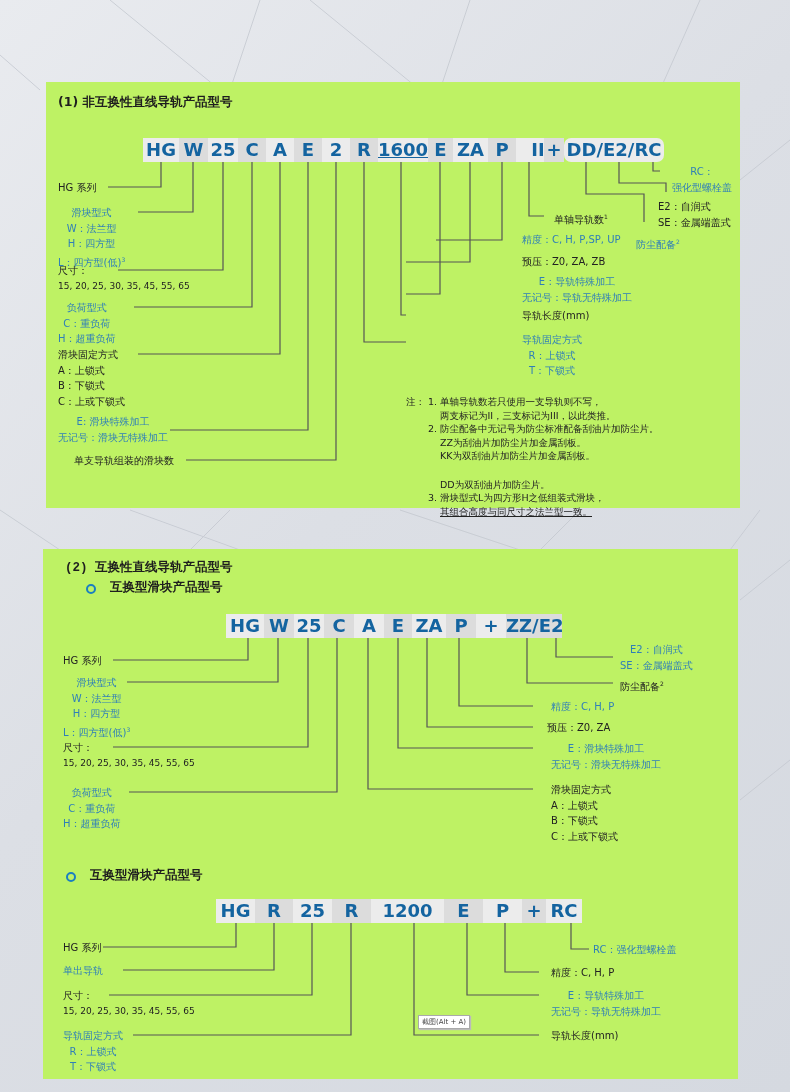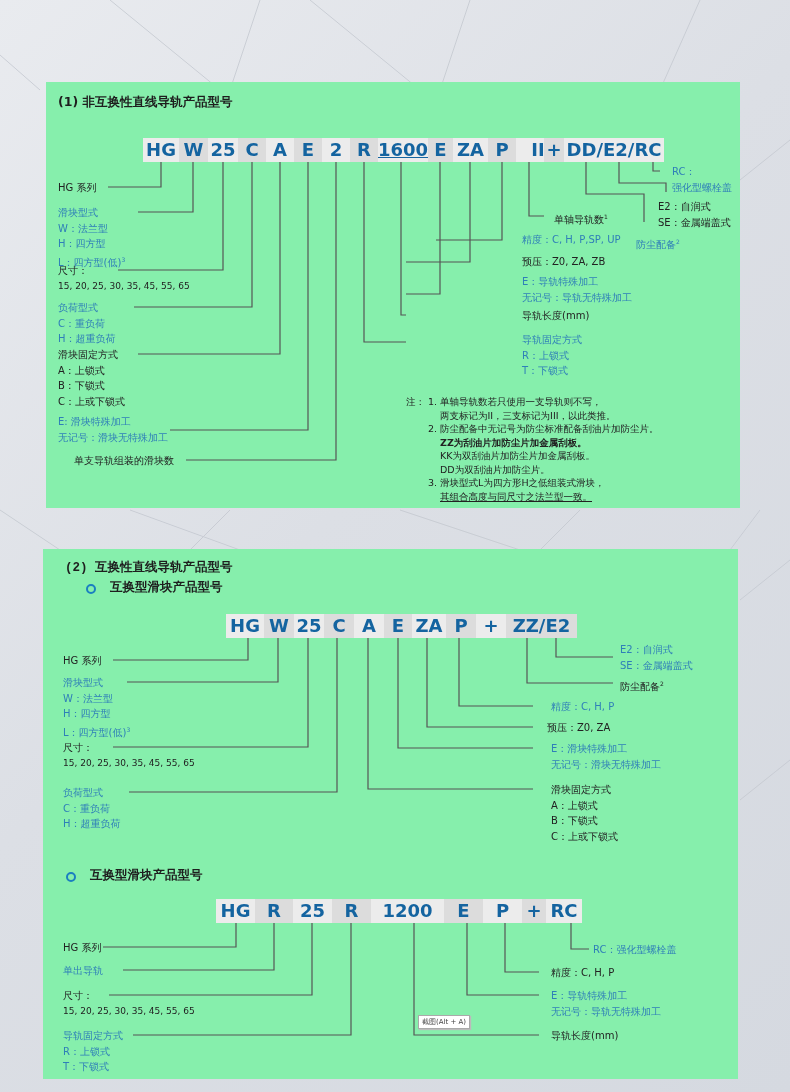--- a/index.html
+++ b/index.html
@@ -1,28 +1,28 @@
 <!DOCTYPE html>
 <html><head>
 <meta charset="utf-8">
 <style>
   html, body { margin:0; padding:0; }
   body { width:790px; height:1092px; position:relative; overflow:hidden;
          background: linear-gradient(135deg,#e9ebef 0%,#dcdfe5 45%,#d5d9e0 100%);
          font-family:"DejaVu Sans","Liberation Sans",sans-serif; }
   .bgdeco { position:absolute; left:0; top:0; width:790px; height:1092px; }
-  .card { position:absolute; background:#86efac; }
+  .card { position:absolute; background:#bef264; }
   #card1 { left:46px; top:82px; width:694px; height:426px; }
   #card2 { left:43px; top:549px; width:695px; height:530px; }
   .abs { position:absolute; white-space:nowrap; }
   .title { font-size:12.5px; font-weight:bold; color:#1e1e1e; }
   .sub { font-size:12.5px; font-weight:bold; color:#1e1e1e; }
   .bullet { position:absolute; width:6px; height:6px; border:2px solid #1a7fc0; border-radius:50%; }
   .lbl { font-size:10px; line-height:15.5px; color:#222; }
-  .blue { color:#2f7fb8; }
+  .blue { color:#2f7fb8;text-align:center; }
   .dark { color:#222; }
   .seg { position:absolute; height:24px; line-height:24px; text-align:center;
          font-size:18px; font-weight:bold; color:#1464a0; font-family:"DejaVu Sans",sans-serif; }
   .segL { background:#ececec; }
   .segD { background:#dcdcdc; }
   svg.lines { position:absolute; left:0; top:0; }
   svg.lines path { fill:none; stroke:#555; stroke-width:1.2; }
   sup { font-size:6px; }
   .tooltip { position:absolute; font-size:7px; color:#444; background:#fff; border:1px solid #aaa;
              box-shadow:1px 1px 1px #bbb; padding:1px 3px; }
@@ -62,21 +62,21 @@
     <div class="seg segL" style="left:220px;top:56px;width:28px;">A</div>
     <div class="seg segD" style="left:248px;top:56px;width:28px;">E</div>
     <div class="seg segL" style="left:276px;top:56px;width:28px;">2</div>
     <div class="seg segD" style="left:304px;top:56px;width:28px;">R</div>
     <div class="seg segL" style="left:332px;top:56px;width:50px;text-decoration:underline;">1600</div>
     <div class="seg segD" style="left:382px;top:56px;width:25px;">E</div>
     <div class="seg segL" style="left:407px;top:56px;width:35px;">ZA</div>
     <div class="seg segD" style="left:442px;top:56px;width:28px;">P</div>
     <div class="seg segL" style="left:470px;top:56px;width:44px;">II</div>
     <div class="seg segD" style="left:498px;top:56px;width:20px;">+</div>
-    <div class="seg segL" style="left:518px;top:56px;width:100px;">DD/E2/RC</div>
+    <div class="seg segL" style="left:518px;top:56px;width:100px;border-radius:7px;">DD/E2/RC</div>
   </div>
 
   <svg class="lines" width="694" height="426">
     <path d="M115 80 V105 H62"></path>
     <path d="M147 80 V130 H92"></path>
     <path d="M177 80 V188 H72"></path>
     <path d="M206 80 V225 H88"></path>
     <path d="M234 80 V272 H92"></path>
     <path d="M262 80 V348 H124"></path>
     <path d="M290 80 V378 H140"></path>
@@ -140,44 +140,44 @@
     <div>导轨固定方式</div>
     <div>R：上锁式</div>
     <div>T：下锁式</div>
   </div>
 
   <div class="abs notes" style="left:360px;top:313px;">注：</div>
   <div class="abs notes" style="left:382px;top:313px;">
     <div>1. 单轴导轨数若只使用一支导轨则不写，</div>
     <div style="padding-left:12px;">两支标记为II，三支标记为III，以此类推。</div>
     <div>2. 防尘配备中无记号为防尘标准配备刮油片加防尘片。</div>
-    <div style="padding-left:12px;font-weight:bold;">ZZ为刮油片加防尘片加金属刮板。</div>
+    <div style="padding-left:12px;">ZZ为刮油片加防尘片加金属刮板。</div>
     <div style="padding-left:12px;">KK为双刮油片加防尘片加金属刮板。</div>
-    <div style="padding-left:12px;">DD为双刮油片加防尘片。</div>
+    <div style="padding-left:12px;margin-top:15px;">DD为双刮油片加防尘片。</div>
     <div>3. 滑块型式L为四方形H之低组装式滑块，</div>
     <div style="padding-left:12px;text-decoration:underline;">其组合高度与同尺寸之法兰型一致。</div>
   </div>
 </div>
 
 <div class="card" id="card2">
   <div class="abs title" style="left:22px;top:10px;font-family:Liberation Mono, monospace;">(2) 互换性直线导轨产品型号</div>
   <div class="bullet" style="left:43px;top:35px;"></div>
   <div class="abs sub" style="left:67px;top:30px;">互换型滑块产品型号</div>
 
   <div>
     <div class="seg segL" style="left:183px;top:65px;width:38px;">HG</div>
     <div class="seg segD" style="left:221px;top:65px;width:30px;">W</div>
     <div class="seg segL" style="left:251px;top:65px;width:30px;">25</div>
     <div class="seg segD" style="left:281px;top:65px;width:30px;">C</div>
     <div class="seg segL" style="left:311px;top:65px;width:30px;">A</div>
     <div class="seg segD" style="left:341px;top:65px;width:28px;">E</div>
     <div class="seg segL" style="left:369px;top:65px;width:34px;">ZA</div>
     <div class="seg segD" style="left:403px;top:65px;width:30px;">P</div>
     <div class="seg segL" style="left:433px;top:65px;width:30px;">+</div>
-    <div class="seg segD" style="left:463px;top:65px;width:71px;">ZZ/E2</div>
+    <div class="seg segD" style="left:463px;top:65px;width:56px;">ZZ/E2</div>
   </div>
 
   <div class="bullet" style="left:23px;top:323px;"></div>
   <div class="abs sub" style="left:47px;top:318px;">互换型滑块产品型号</div>
 
   <div>
     <div class="seg segL" style="left:173px;top:350px;width:39px;">HG</div>
     <div class="seg segD" style="left:212px;top:350px;width:38px;">R</div>
     <div class="seg segL" style="left:250px;top:350px;width:39px;">25</div>
     <div class="seg segD" style="left:289px;top:350px;width:39px;">R</div>

